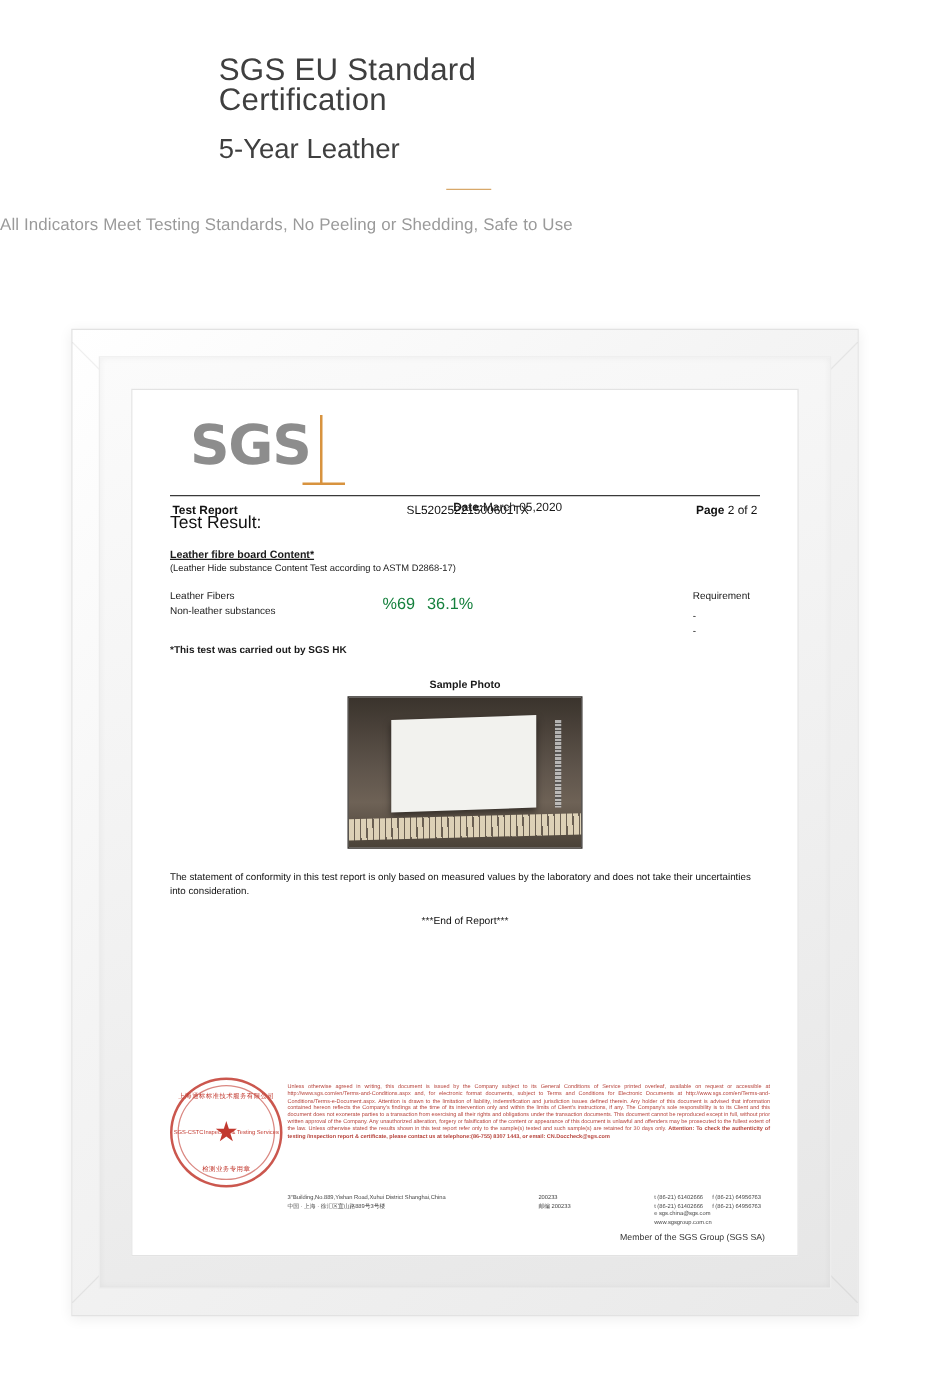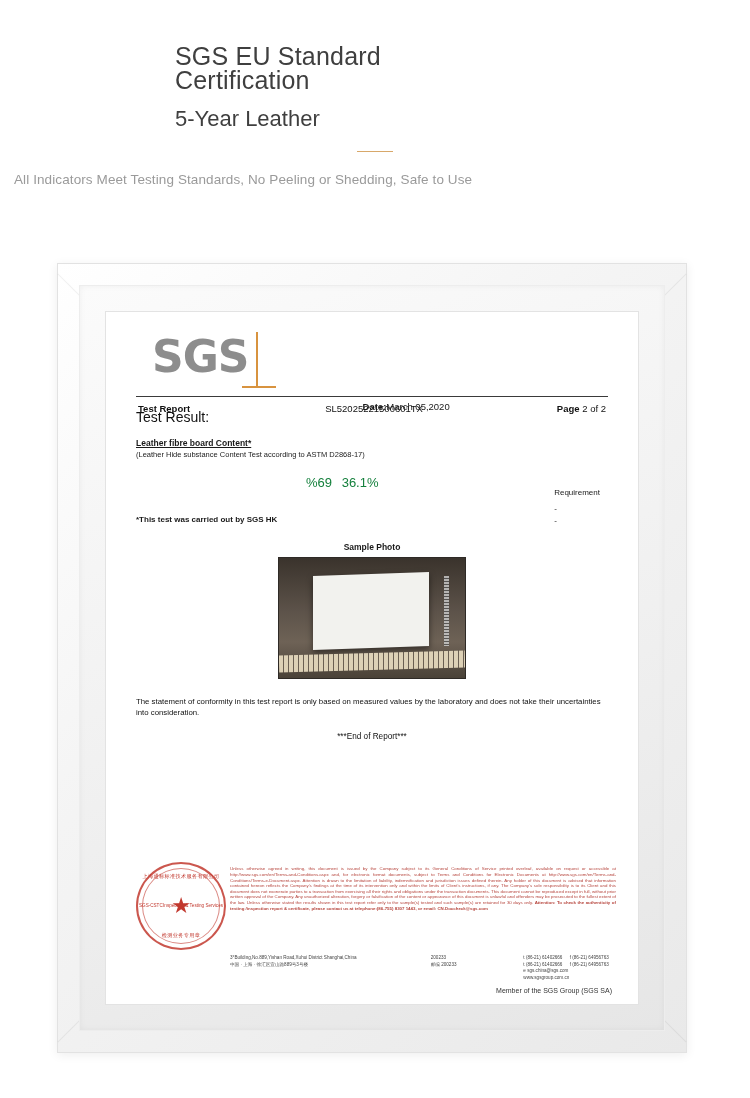--- a/index.html
+++ b/index.html
@@ -43,21 +43,20 @@
     width: 36px; height: 1px;
     background: #d8a86a;
     margin: 22px auto 0;
   }
   .subtitle {
     margin: 20px auto 0;
     font-size: 13.5px;
     color: #9a9a9a;
     font-weight: 400;
     letter-spacing: .1px;
-    padding-left: 14px;
   }
 
   
   .frame-wrap {
     position: absolute;
     left: 57px; top: 263px;
     width: 630px; height: 790px;
   }
   .frame-outer {
     position: absolute; inset: 0;
@@ -158,21 +157,21 @@
     margin-top: 12px;
     font-size: 8px;
     min-height: 34px;
   }
   .result-table .left { line-height: 12px; }
   .result-table .mid {
     position: absolute; left: 170px; top: 4px;
     font-size: 13px; color: #15803d;
   }
   .result-table .right {
-    position: absolute; right: 8px; top: 16px;
+    position: absolute; right: 8px; top: 0;
     text-align: left; line-height: 12px; font-size: 8px;
   }
   .footnote {
     font-size: 8px;
     font-weight: 700;
     margin-top: 10px;
   }
 
   .sample-title {
     text-align: center;
@@ -354,20 +353,24 @@
             <span>Date:</span><span class="nm">March  05,2020</span>
           </div>
         </div>
 
         <div class="testresult">Test Result:</div>
 
         <div class="content-title">Leather fibre board Content*</div>
         <div class="content-sub">(Leather Hide substance Content Test according to ASTM D2868-17)</div>
 
         <div class="result-table">
+          <div class="left">
+            <div>Leather Fibers</div>
+            <div>Non-leather substances</div>
+          </div>
           <div class="mid">
             <span>%69</span>
             <span style="margin-left:6px">36.1%</span>
           </div>
           <div class="right">
             <div style="margin-bottom:4px">Requirement</div>
             <div>-</div>
             <div>-</div>
           </div>
         </div>

